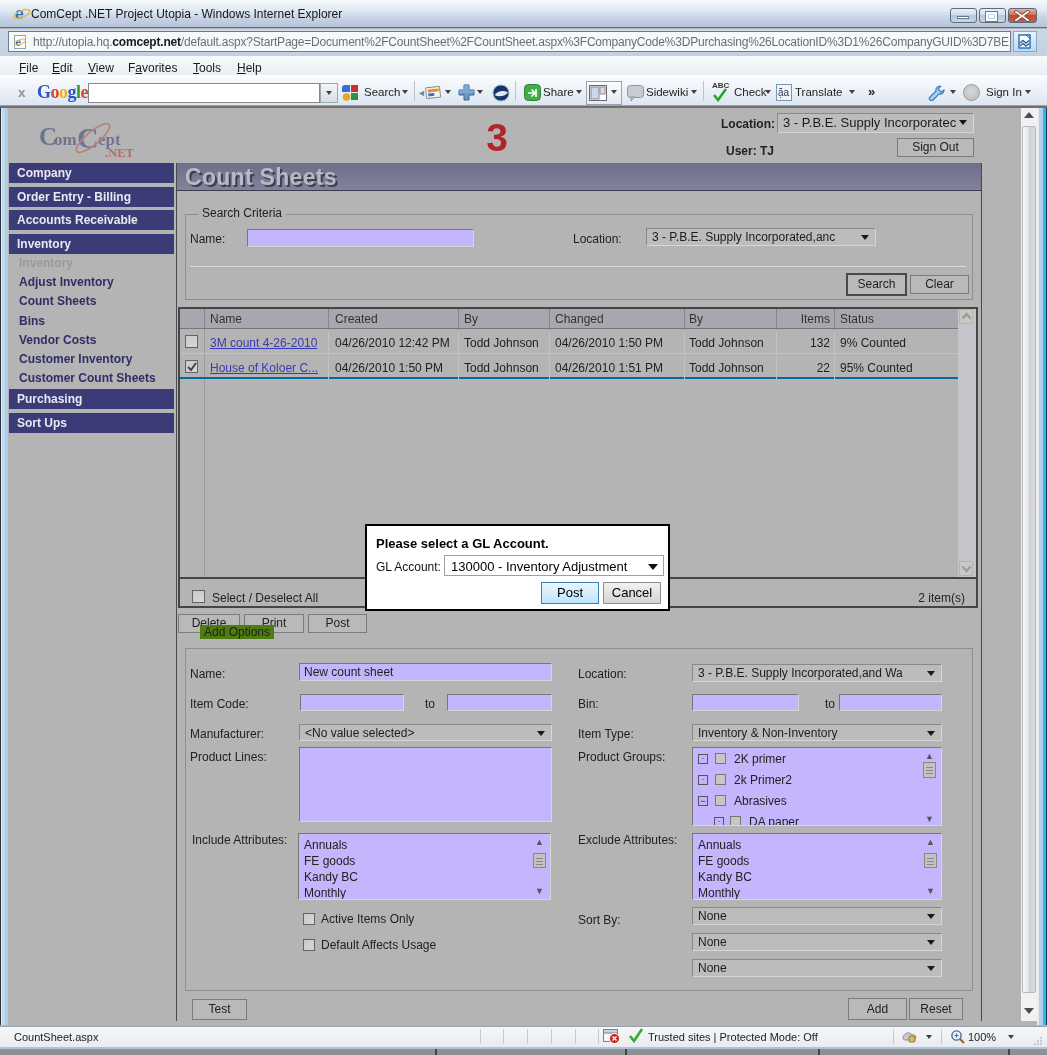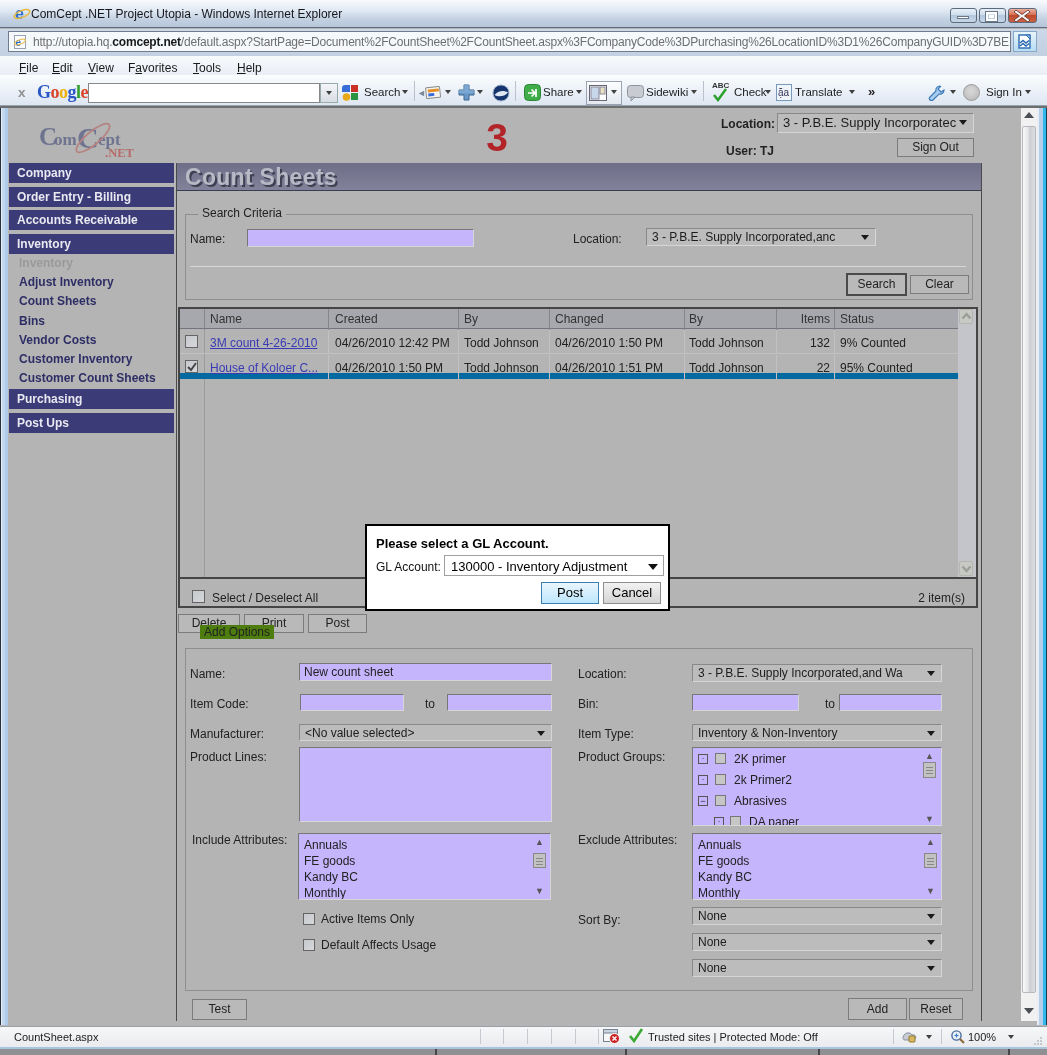--- a/index.html
+++ b/index.html
@@ -213,21 +213,21 @@
   <div class="navdark" style="top:102px">Accounts Receivable</div>
   <div class="navdark" style="top:125.5px">Inventory</div>
   <div class="navlight" style="top:146px;color:#9a9a9a">Inventory</div>
   <div class="navlight" style="top:165.2px">Adjust Inventory</div>
   <div class="navlight" style="top:184.4px">Count Sheets</div>
   <div class="navlight" style="top:203.6px">Bins</div>
   <div class="navlight" style="top:222.8px">Vendor Costs</div>
   <div class="navlight" style="top:242px">Customer Inventory</div>
   <div class="navlight" style="top:261.2px">Customer Count Sheets</div>
   <div class="navdark" style="top:281px">Purchasing</div>
-  <div class="navdark" style="top:304.5px">Post Ups</div>
+  <div class="navdark" style="top:304.5px">Sort Ups</div>
 
   <div id="content">
     <div id="ctitle">
         <span>Count Sheets</span>
       </div>
 
     <fieldset class="abs" style="left:8px;top:51px;width:788px;height:86px"></fieldset>
     <div class="abs lbl" style="left:21px;top:43px;background:#b4b4b4;padding:0 4px">Search Criteria</div>
     <div class="abs lbl" style="left:13px;top:69px">Name:</div>
     <div class="tb" style="left:70px;top:66px;width:227px;height:18px"></div>
@@ -264,21 +264,21 @@
         <span class="abs" style="left:509px;top:6px">Todd Johnson</span>
         <span class="abs" style="left:596px;top:6px;width:54px;text-align:right">132</span>
         <span class="abs" style="left:660px;top:6px">9% Counted</span>
         <div class="abs" style="left:148px;top:0;width:1px;height:24px;background:#c2c2c5"></div>
         <div class="abs" style="left:278px;top:0;width:1px;height:24px;background:#c2c2c5"></div>
         <div class="abs" style="left:369px;top:0;width:1px;height:24px;background:#c2c2c5"></div>
         <div class="abs" style="left:504px;top:0;width:1px;height:24px;background:#c2c2c5"></div>
         <div class="abs" style="left:596px;top:0;width:1px;height:24px;background:#c2c2c5"></div>
         <div class="abs" style="left:654px;top:0;width:1px;height:24px;background:#c2c2c5"></div>
       </div>
-      <div class="abs trow" style="left:0;top:46px;width:778px;height:24px;border-bottom:6px solid #0369a1;font-size:12px;color:#222">
+      <div class="abs trow" style="left:0;top:46px;width:778px;height:24px;border-bottom:2px solid #0369a1;font-size:12px;color:#222">
         <div class="cb" style="left:5px;top:5px"></div>
         <svg class="abs" style="left:7px;top:7px" width="10" height="10" viewBox="0 0 10 10">
             <path d="M1 5 L4 8 L9 1" fill="none" stroke="#444" stroke-width="2"></path>
           </svg>
         <a class="abs" style="left:30px;top:6px;color:#3a3ab4">House of Koloer C...</a>
         <span class="abs" style="left:155px;top:6px">04/26/2010 1:50 PM</span>
         <span class="abs" style="left:284px;top:6px">Todd Johnson</span>
         <span class="abs" style="left:375px;top:6px">04/26/2010 1:51 PM</span>
         <span class="abs" style="left:509px;top:6px">Todd Johnson</span>
         <span class="abs" style="left:596px;top:6px;width:54px;text-align:right">22</span>

